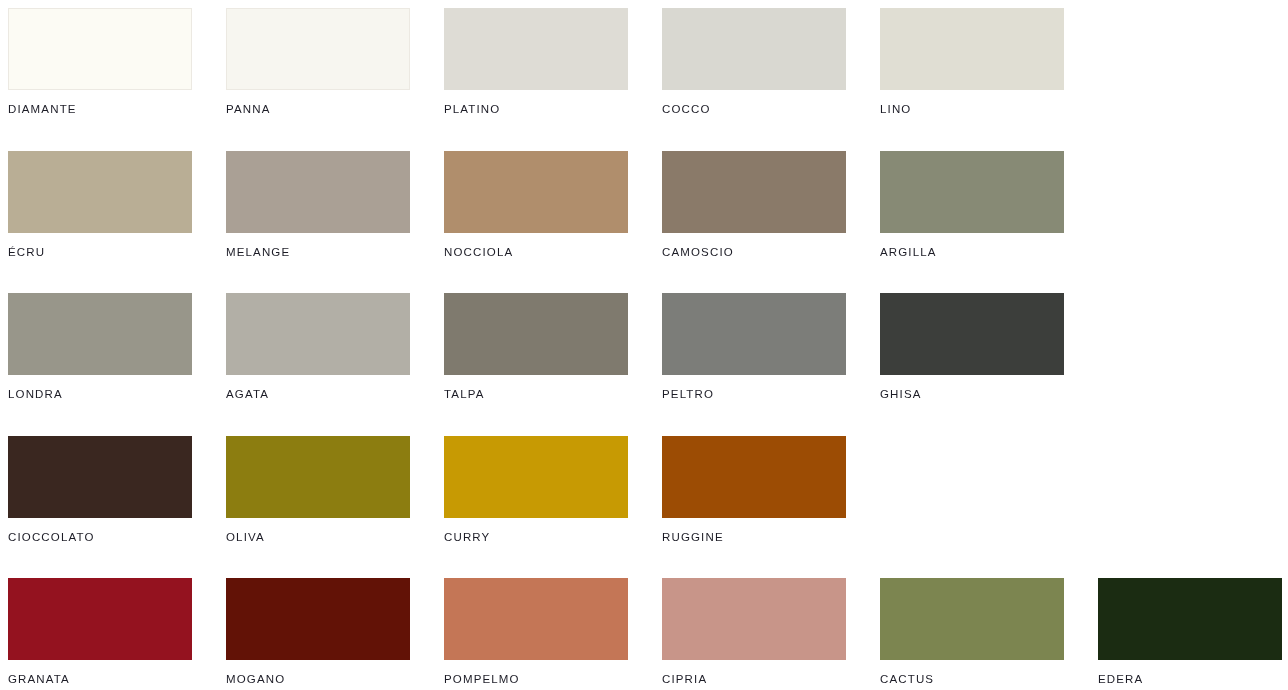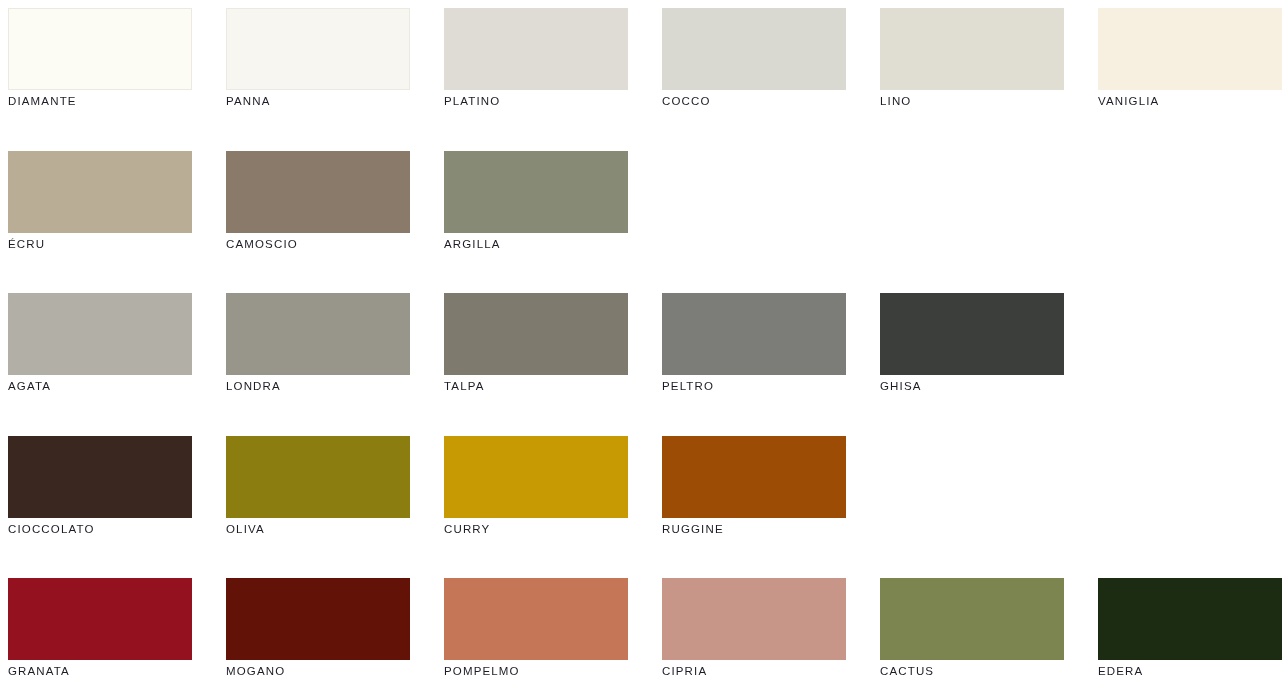--- a/index.html
+++ b/index.html
@@ -38,21 +38,21 @@
   .swatch-chip {
     width: 184px;
     height: 82px;
     display: block;
     box-sizing: border-box;
   }
   .swatch-chip.has-outline {
     border: 1px solid #ece9e2;
   }
   .swatch-label {
-    margin-top: 5px;
+    margin-top: 13px;
     font-family: "Liberation Sans", sans-serif;
     font-size: 11.5px;
     line-height: 12px;
     letter-spacing: 1.15px;
     color: #1c1c26;
     text-transform: uppercase;
     white-space: nowrap;
   }
 </style>
 </head>
@@ -73,47 +73,51 @@
         <div class="swatch-label">PLATINO</div>
       </div>
       <div class="swatch-cell">
         <div class="swatch-chip" style="background-color: rgb(217, 216, 209);"></div>
         <div class="swatch-label">COCCO</div>
       </div>
       <div class="swatch-cell">
         <div class="swatch-chip" style="background-color: rgb(224, 222, 211);"></div>
         <div class="swatch-label">LINO</div>
       </div>
-      <div class="swatch-cell">
-        <div class="swatch-chip" style="background-color: rgb(247, 239, 224);"></div>
-        <div class="swatch-label">VANIGLIA</div>
-      </div>
     </div>
     <div class="swatch-row">
       <div class="swatch-cell">
         <div class="swatch-chip" style="background-color: rgb(185, 174, 149);"></div>
         <div class="swatch-label">ÉCRU</div>
+      </div>
+      <div class="swatch-cell">
+        <div class="swatch-chip" style="background-color: rgb(170, 160, 149);"></div>
+        <div class="swatch-label">MELANGE</div>
+      </div>
+      <div class="swatch-cell">
+        <div class="swatch-chip" style="background-color: rgb(176, 142, 108);"></div>
+        <div class="swatch-label">NOCCIOLA</div>
       </div>
       <div class="swatch-cell">
         <div class="swatch-chip" style="background-color: rgb(138, 122, 105);"></div>
         <div class="swatch-label">CAMOSCIO</div>
       </div>
       <div class="swatch-cell">
         <div class="swatch-chip" style="background-color: rgb(135, 138, 117);"></div>
         <div class="swatch-label">ARGILLA</div>
       </div>
     </div>
     <div class="swatch-row">
       <div class="swatch-cell">
+        <div class="swatch-chip" style="background-color: rgb(152, 150, 138);"></div>
+        <div class="swatch-label">LONDRA</div>
+      </div>
+      <div class="swatch-cell">
         <div class="swatch-chip" style="background-color: rgb(178, 175, 166);"></div>
         <div class="swatch-label">AGATA</div>
-      </div>
-      <div class="swatch-cell">
-        <div class="swatch-chip" style="background-color: rgb(152, 150, 138);"></div>
-        <div class="swatch-label">LONDRA</div>
       </div>
       <div class="swatch-cell">
         <div class="swatch-chip" style="background-color: rgb(127, 122, 110);"></div>
         <div class="swatch-label">TALPA</div>
       </div>
       <div class="swatch-cell">
         <div class="swatch-chip" style="background-color: rgb(124, 125, 121);"></div>
         <div class="swatch-label">PELTRO</div>
       </div>
       <div class="swatch-cell">

